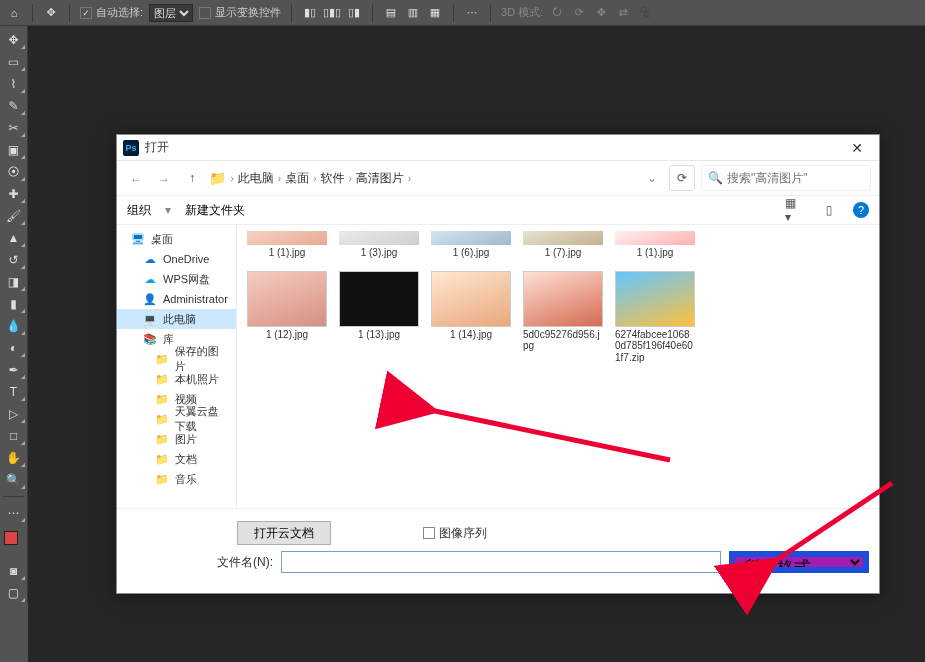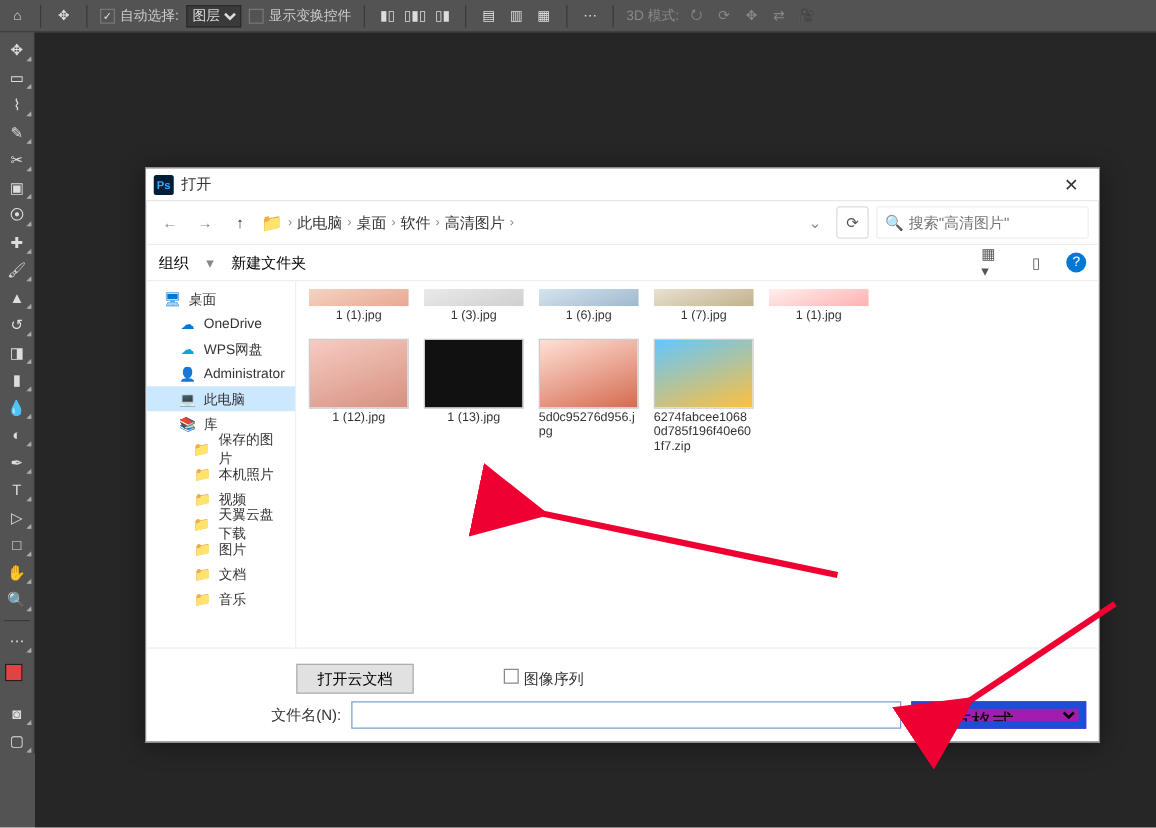--- a/index.html
+++ b/index.html
@@ -65,27 +65,27 @@
 .ic-folder { color: #ffb900; }
 
 .files { flex: 1; overflow: auto; padding: 4px 8px; }
 .grid { display: flex; flex-wrap: wrap; gap: 4px 8px; align-content: flex-start; }
 .file { width: 84px; display: flex; flex-direction: column; align-items: center; cursor: pointer; padding: 2px; }
 .file .thumb { width: 80px; height: 56px; background: #ddd; border: 1px solid #ccc; display: flex; align-items:center; justify-content:center; font-size: 9px; color: #888; overflow:hidden; position:relative; }
 .file .thumb.cut { height: 14px; border: none; }
 .file .fname { font-size: 10px; color: #333; text-align: left; margin-top: 2px; line-height: 1.15; word-break: break-all; max-height: 48px; overflow: hidden; }
 .thumb .ph { width: 100%; height: 100%; }
 
-.footer { border-top: 1px solid #eee; padding: 6px 10px 10px; }
+.footer { border-top: 1px solid #eee; padding: 6px 10px 20px; }
 .footer .row { display: flex; align-items: center; gap: 8px; font-size: 12px; color: #333; margin-top: 6px; }
 .footer .btn { height: 24px; padding: 0 16px; border: 1px solid #adadad; background: #e1e1e1; font-size: 12px; cursor: pointer; }
 .footer .btn.primary { border-color: #0078d4; }
 .footer input[type=text] { height: 22px; border: 1px solid #7a9fcf; padding: 0 4px; font-size: 12px; }
 .footer select { height: 22px; border: 6px solid #1d4ed8; font-size: 17px; background: #a21caf; padding: 0 4px; }
-.footer .cbx { display: inline-flex; gap: 4px; margin-left: 64px; }
+.footer .cbx { display: inline-flex; align-items: center; gap: 4px; margin-left: 84px; }
 .footer .cbx .box { width: 12px; height: 12px; border: 1px solid #888; }
 
 
 .g1{background:linear-gradient(160deg,#f4d4c4,#e8a890)}
 .g2{background:linear-gradient(160deg,#eaeaea,#cfcfcf)}
 .g3{background:linear-gradient(160deg,#ece7dc,#c9b89b)}
 .g4{background:linear-gradient(160deg,#d6e4ef,#9fb8cd)}
 .g5{background:linear-gradient(160deg,#e8e2d2,#c2b18b)}
 .g6{background:linear-gradient(160deg,#d0d0d0,#888)}
 .g7{background:linear-gradient(160deg,#fff0f0,#ffb0b0)}
@@ -307,20 +307,26 @@
             <div class="fname">1 (12).jpg</div>
           </div>
           <div class="file">
             <div class="thumb ">
               <div class="ph g9"></div>
             </div>
             <div class="fname">1 (13).jpg</div>
           </div>
           <div class="file">
             <div class="thumb ">
+              <div class="ph g10"></div>
+            </div>
+            <div class="fname">1 (14).jpg</div>
+          </div>
+          <div class="file">
+            <div class="thumb ">
               <div class="ph g13"></div>
             </div>
             <div class="fname">5d0c95276d956.jpg</div>
           </div>
           <div class="file">
             <div class="thumb ">
               <div class="ph g14"></div>
             </div>
             <div class="fname">6274fabcee10680d785f196f40e601f7.zip</div>
           </div>

